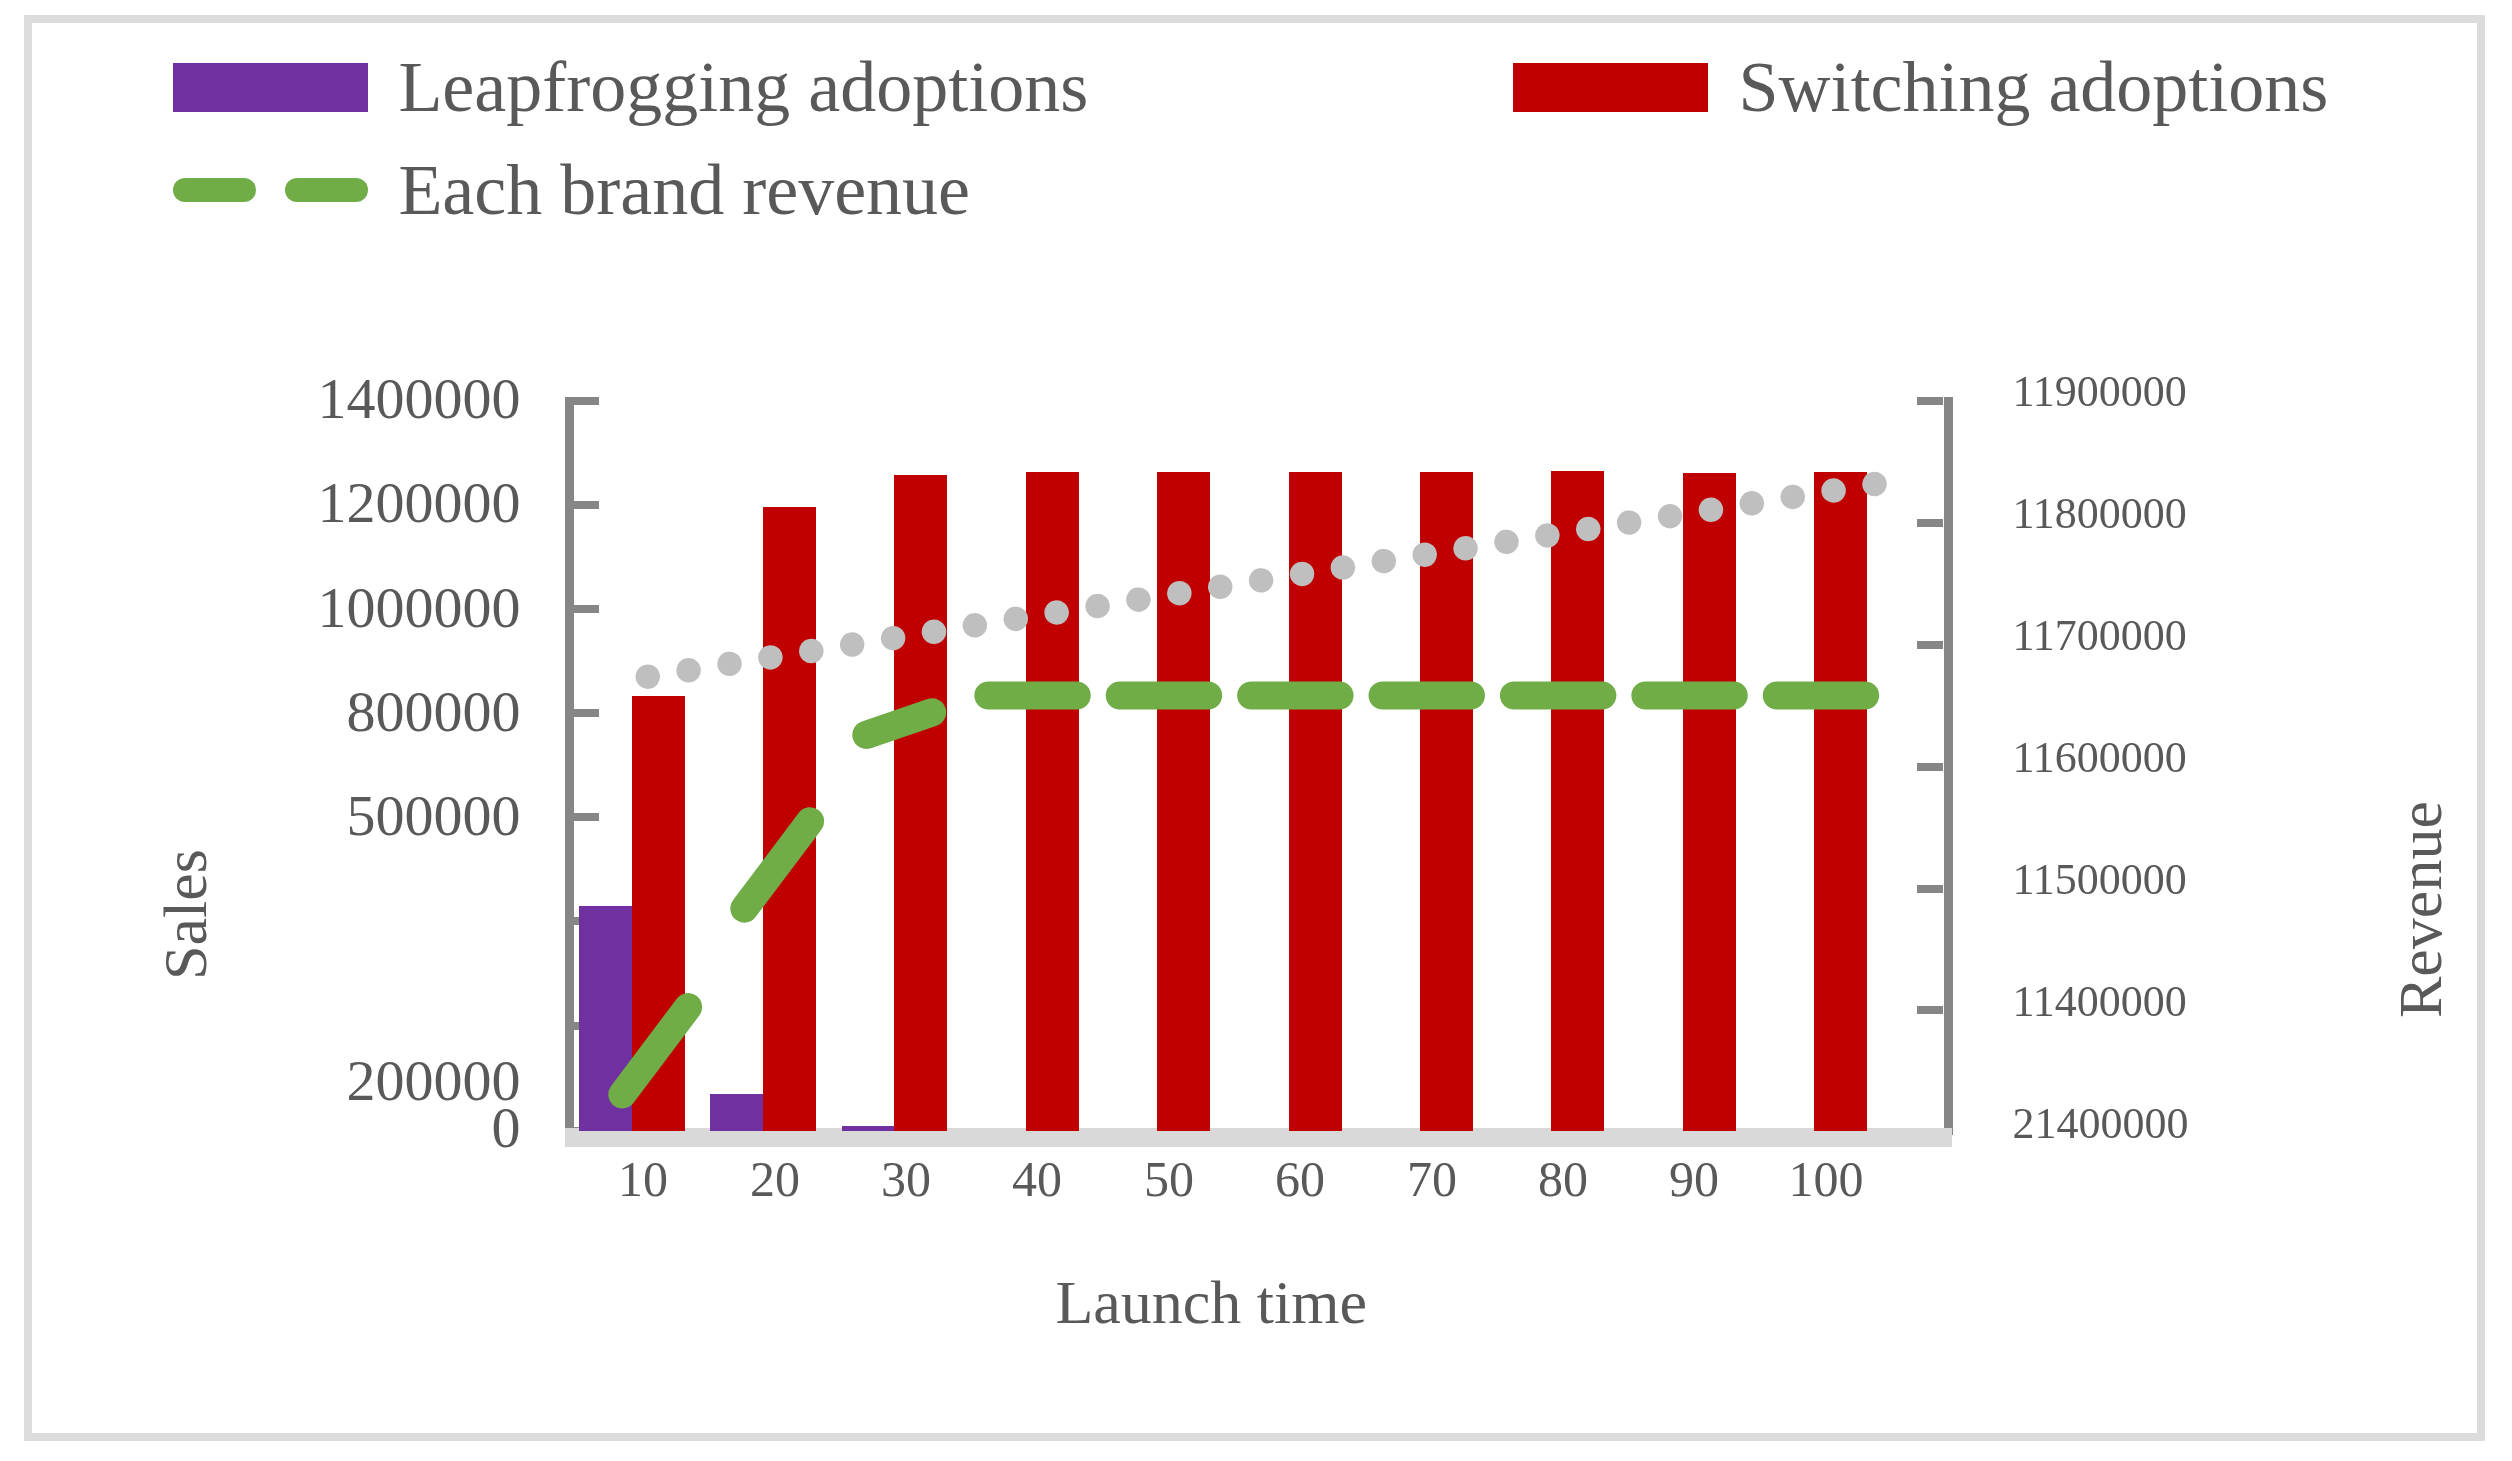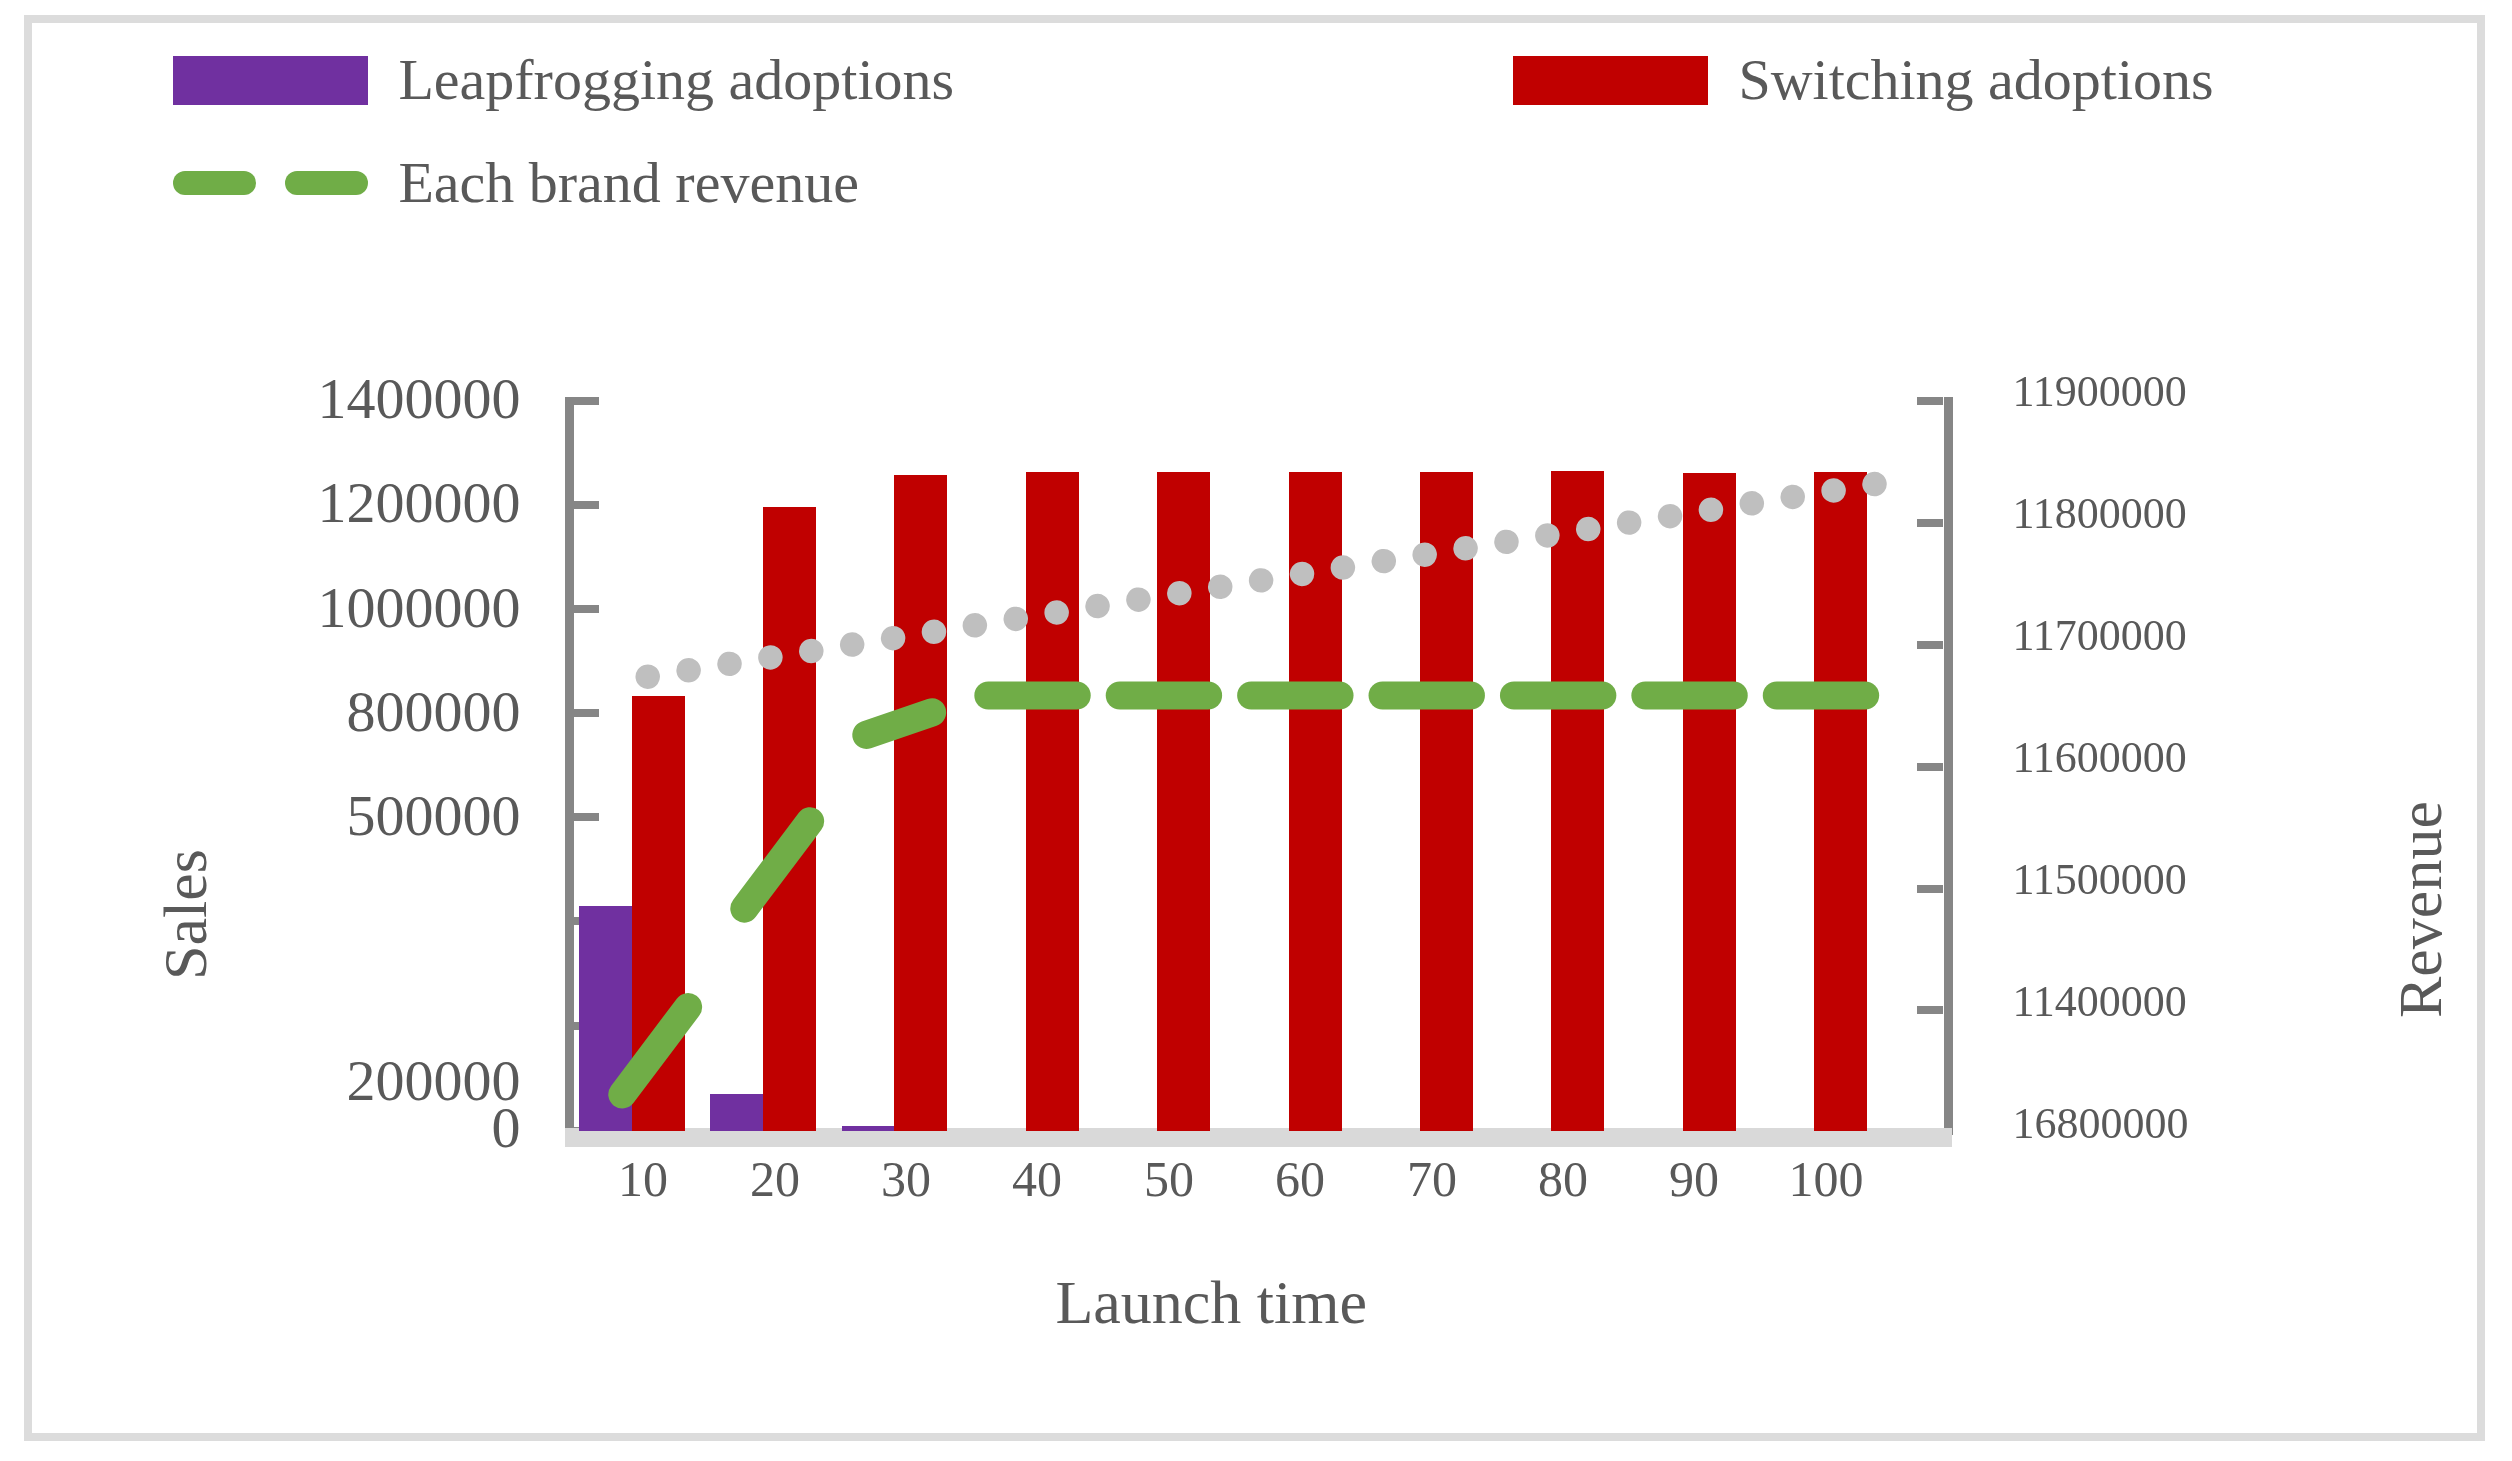--- a/index.html
+++ b/index.html
@@ -3,21 +3,21 @@
 <meta charset="utf-8">
 <style>
   html,body{margin:0;padding:0;background:#fff;}
   body{width:2512px;height:1461px;font-family:"Liberation Serif",serif;}
   #frame{position:absolute;left:24.4px;top:15px;width:2461px;height:1426px;border:8.4px solid #dcdcdc;background:#fff;box-sizing:border-box;}
   .legend{position:absolute;left:0;top:0;width:100%;height:178px;}
   .lg-item{position:absolute;display:flex;align-items:center;}
   .lg-swatch-bar{width:195px;height:49px;}
   .lg-dash-wrap{width:195px;height:49px;display:flex;align-items:center;justify-content:space-between;}
   .lg-dash{width:83px;height:24.4px;border-radius:12.2px;background:#70ad47;}
-  .lg-label{margin-left:30px;font-size:58px;color:#595959;white-space:nowrap;line-height:1;}
+  .lg-label{margin-left:30px;font-size:72px;color:#595959;white-space:nowrap;line-height:1;}
   #plot{position:absolute;left:533px;top:374px;width:1318px;height:734px;}
   .yaxis-line{position:absolute;background:#868686;}
   .tick{position:absolute;height:7.5px;width:26px;background:#868686;}
   .ytick-label{position:absolute;font-size:58px;color:#595959;white-space:nowrap;text-align:right;line-height:1;}
   .ytick-label-r{position:absolute;font-size:44px;color:#595959;white-space:nowrap;text-align:left;line-height:1;}
   .xtick-label{position:absolute;font-size:50px;color:#595959;white-space:nowrap;text-align:center;line-height:1;}
   .bar{position:absolute;bottom:0;}
   .bar-purple{background:#7030a0;}
   .bar-red{background:#c00000;}
   .axis-title{position:absolute;font-size:62px;color:#595959;white-space:nowrap;line-height:1;}
@@ -63,21 +63,21 @@
   <div class="ytick-label" style="left:103px;top:764px;width:385px;">500000</div>
   <div class="ytick-label" style="left:103px;top:1029px;width:385px;">200000</div>
   <div class="ytick-label" style="left:103px;top:1076px;width:385px;">0</div>
 
   <div class="ytick-label-r" style="left:1980px;top:347px;">11900000</div>
   <div class="ytick-label-r" style="left:1980px;top:469px;">11800000</div>
   <div class="ytick-label-r" style="left:1980px;top:591px;">11700000</div>
   <div class="ytick-label-r" style="left:1980px;top:713px;">11600000</div>
   <div class="ytick-label-r" style="left:1980px;top:835px;">11500000</div>
   <div class="ytick-label-r" style="left:1980px;top:957px;">11400000</div>
-  <div class="ytick-label-r" style="left:1980px;top:1079px;">16800000</div>
+  <div class="ytick-label-r" style="left:1980px;top:1079px;">21400000</div>
 
   <div class="xtick-label" style="left:545px;top:1131px;width:131px;">10</div>
   <div class="xtick-label" style="left:677px;top:1131px;width:131px;">20</div>
   <div class="xtick-label" style="left:808px;top:1131px;width:131px;">30</div>
   <div class="xtick-label" style="left:939px;top:1131px;width:131px;">40</div>
   <div class="xtick-label" style="left:1071px;top:1131px;width:131px;">50</div>
   <div class="xtick-label" style="left:1202px;top:1131px;width:131px;">60</div>
   <div class="xtick-label" style="left:1334px;top:1131px;width:131px;">70</div>
   <div class="xtick-label" style="left:1465px;top:1131px;width:131px;">80</div>
   <div class="xtick-label" style="left:1596px;top:1131px;width:131px;">90</div>

